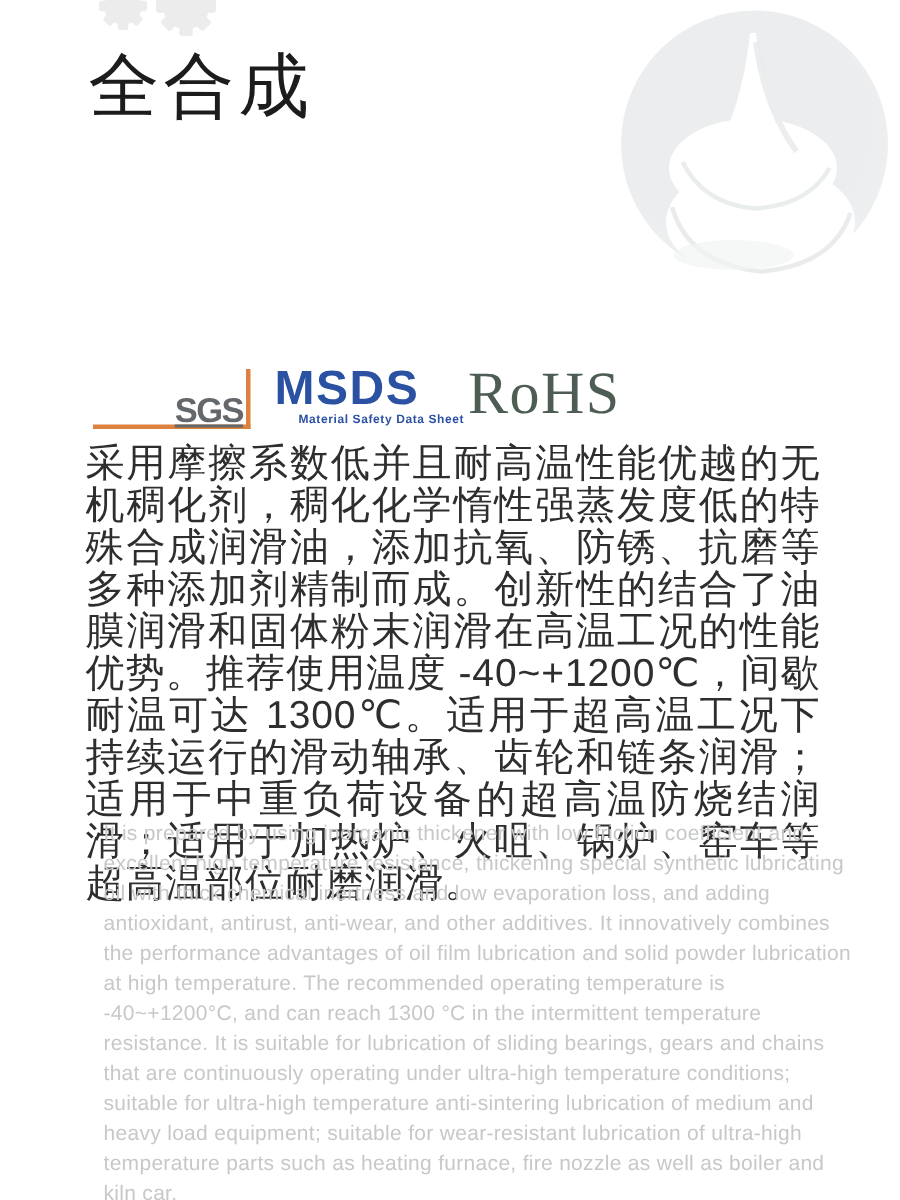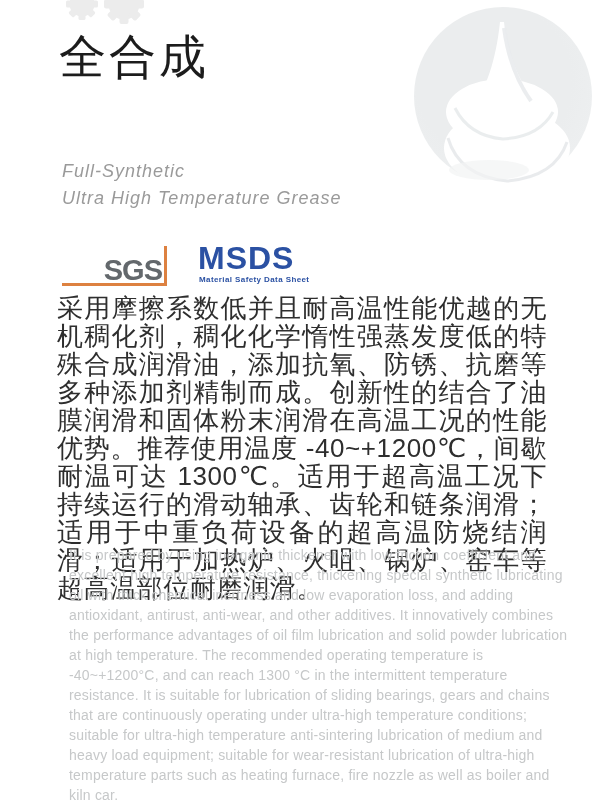--- a/index.html
+++ b/index.html
@@ -21,23 +21,23 @@
     color:var(--c-title-dark,#1c1c1c);letter-spacing:3px;}
   .title-cn.red{font-weight:800;color:var(--c-title-red,#d03a31);letter-spacing:1px;}
 
   .subtitle{position:absolute;left:62px;top:158px;font-style:italic;font-size:18px;
     line-height:27px;letter-spacing:1px;color:var(--c-subtitle-gray,#9a9a9a);}
 
   
   .cert-sgs{position:absolute;left:62px;top:246px;width:102px;height:37px;
     border-bottom:3px solid var(--c-sgs-orange,#dd8140);
     border-right:3px solid var(--c-sgs-orange,#dd8140);}
-  .cert-sgs .sgs-text{position:absolute;right:2px;bottom:-4px;font-size:29px;font-weight:bold;
-    letter-spacing:-1px;color:var(--c-sgs-gray,#63686c);}
-  .cert-msds{position:absolute;left:183px;top:243px;text-align:center;}
+  .cert-sgs .sgs-text{position:absolute;right:2px;bottom:-4px;font-size:23px;font-weight:bold;
+    letter-spacing:-1px;color:var(--c-sgs-gray,#63686c);text-decoration:underline;}
+  .cert-msds{position:absolute;left:183px;top:243px;text-align:left;}
   .msds-main{font-size:32px;line-height:30px;font-weight:bold;letter-spacing:1px;
     color:var(--c-msds-blue,#2b51a3);}
   .msds-sub{font-size:8px;font-weight:bold;letter-spacing:0.4px;margin-top:2px;
     color:var(--c-msds-blue,#2b51a3);margin-left:16px;}
   .cert-rohs{position:absolute;left:312px;top:240px;font-family:"Liberation Serif","DejaVu Serif",serif;
     font-size:40px;line-height:44px;color:var(--c-rohs-dark,#4e5d53);letter-spacing:1px;}
 
   
   .desc-cn{position:absolute;left:57px;top:294px;width:490px;margin:0;
     font-size:26px;line-height:28px;letter-spacing:0.6px;text-align:justify;
@@ -98,32 +98,29 @@
       <path d="M97,22 C93,60 83,92 66,110 Q100,122 139,112 C119,88 104,56 101,22 Z" fill="#ffffff"></path>
       <path d="M101,28 Q107,72 128,101" fill="none" stroke="#e9ebed" stroke-width="4" opacity="0.9"></path>
       <ellipse cx="86" cy="170" rx="40" ry="10" fill="#f2f3f4" opacity="0.7"></ellipse>
     </svg>
   </div>
 
   <h1 class="title-block">
     <span class="title-cn">全合成</span>
   </h1>
 
-  <div class="subtitle">
-    <div>Full-Synthetic</div>
-    <div>Ultra High Temperature Grease</div>
-  </div>
 
   <div class="cert-sgs">
     <span class="sgs-text">SGS</span>
   </div>
 
   <div class="cert-msds">
     <div class="msds-main">MSDS</div>
     <div class="msds-sub">Material Safety Data Sheet</div>
   </div>
 
+  <div class="cert-rohs">RoHS</div>
 
   <p class="desc-cn">采用摩擦系数低并且耐高温性能优越的无机稠化剂，稠化化学惰性强蒸发度低的特殊合成润滑油，添加抗氧、防锈、抗磨等多种添加剂精制而成。创新性的结合了油膜润滑和固体粉末润滑在高温工况的性能优势。推荐使用温度 -40~+1200℃，间歇耐温可达 1300℃。适用于超高温工况下持续运行的滑动轴承、齿轮和链条润滑；适用于中重负荷设备的超高温防烧结润滑；适用于加热炉、火咀、锅炉、窑车等超高温部位耐磨润滑。</p>
 
   <p class="desc-en">It is prepared by using inorganic thickener with low friction coefficient and excellent high temperature resistance, thickening special synthetic lubricating oil with thick chemical inertness and low evaporation loss, and adding antioxidant, antirust, anti-wear, and other additives. It innovatively combines the performance advantages of oil film lubrication and solid powder lubrication at high temperature. The recommended operating temperature is -40~+1200°C, and can reach 1300 °C in the intermittent temperature resistance. It is suitable for lubrication of sliding bearings, gears and chains that are continuously operating under ultra-high temperature conditions; suitable for ultra-high temperature anti-sintering lubrication of medium and heavy load equipment; suitable for wear-resistant lubrication of ultra-high temperature parts such as heating furnace, fire nozzle as well as boiler and kiln car.</p>
 
 </div>
 
 </body></html>

